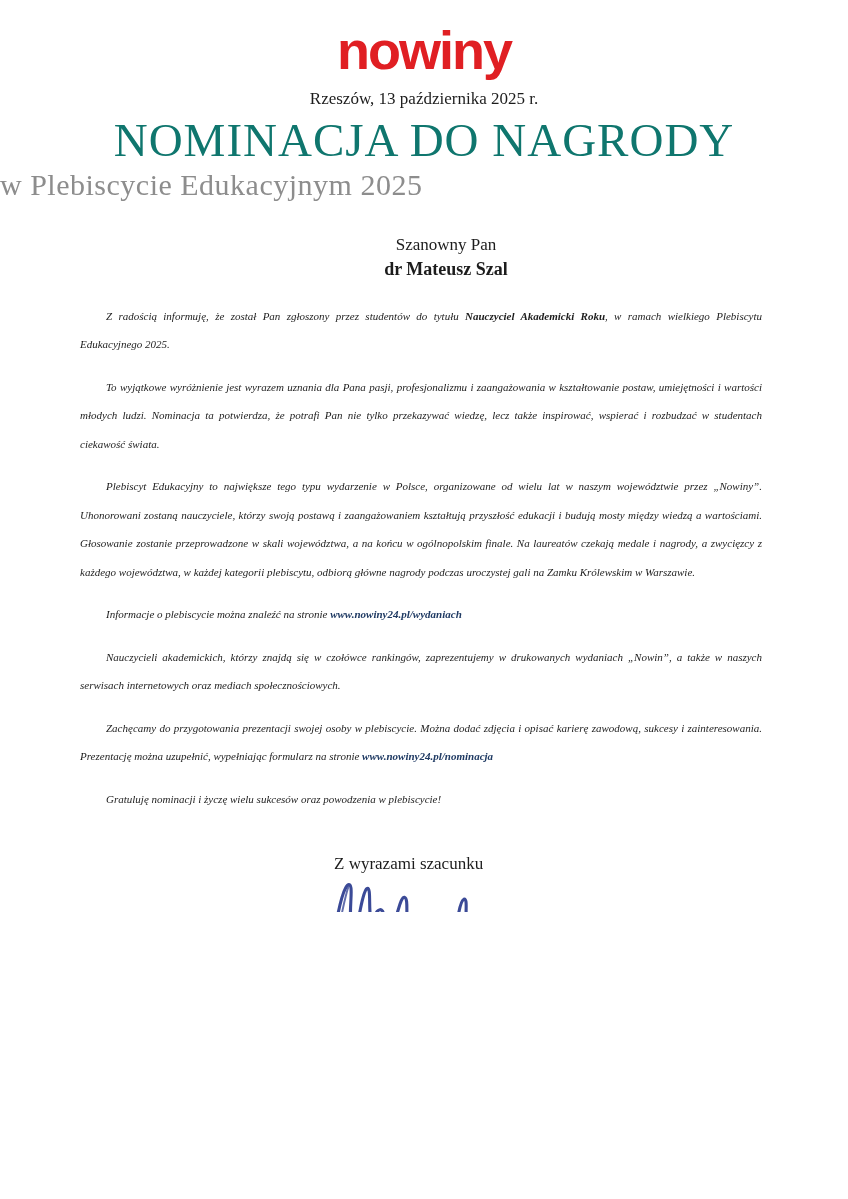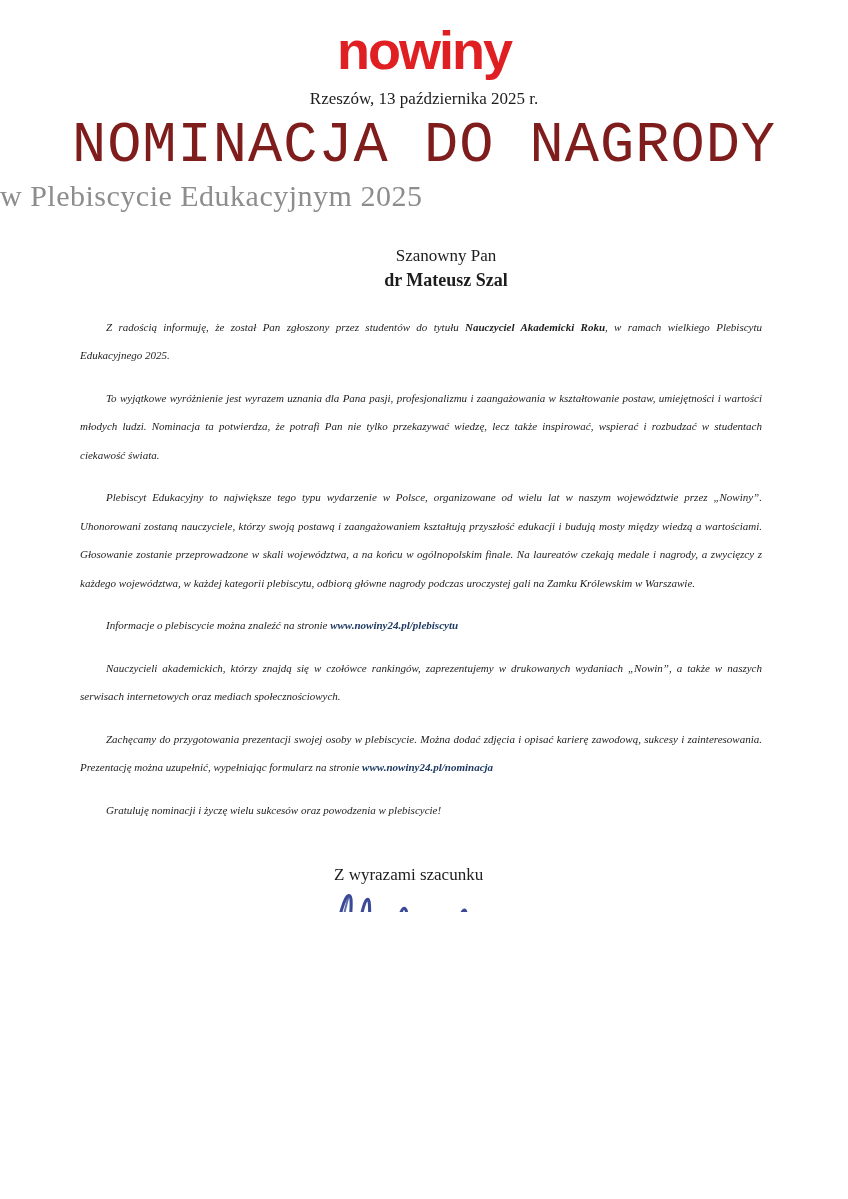--- a/index.html
+++ b/index.html
@@ -20,21 +20,21 @@
   }
   .logo-sub{display:block;margin-top:1px;color:#e01f23;
     font-family:"Liberation Sans", sans-serif;font-size:13px;}
   .logo-sub .sp{letter-spacing:0.62em;font-weight:400;}
   .logo-sub .dom{letter-spacing:0.04em;font-weight:700;margin-left:2px;}
 
   .date-line{text-align:center;font-size:17px;margin-top:14px;color:#1c1c1c;}
 
   .letter-title{
     text-align:center;margin-top:6px;
-    font-size:57px;letter-spacing:1px;color:#7f1d1d;line-height:1.1;font-family:Liberation Mono, monospace;
+    font-size:47px;letter-spacing:1px;color:#0f766e;line-height:1.1;
   }
   .letter-subtitle{
     text-align:left;margin-top:2px;
     font-size:30px;color:#8d8d8d;letter-spacing:0.5px;
   }
 
   
   .recipient{margin-top:32px;text-align:center;font-size:17px;line-height:1.35;padding-left:44px;}
   .recipient .name{font-weight:700;font-size:18px;}
 
@@ -80,21 +80,21 @@
     <div class="name">dr Mateusz Szal</div>
   </div>
 
   <div class="body-text">
     <p><span>Z radością informuję, że został Pan zgłoszony przez studentów do tytułu </span><span class="b">Nauczyciel Akademicki Roku</span><span>, w ramach wielkiego Plebiscytu Edukacyjnego 2025.</span></p>
 
     <p>To wyjątkowe wyróżnienie jest wyrazem uznania dla Pana pasji, profesjonalizmu i zaangażowania w kształtowanie postaw, umiejętności i wartości młodych ludzi. Nominacja ta potwierdza, że potrafi Pan nie tylko przekazywać wiedzę, lecz także inspirować, wspierać i rozbudzać w studentach ciekawość świata.</p>
 
     <p>Plebiscyt Edukacyjny to największe tego typu wydarzenie w Polsce, organizowane od wielu lat w naszym województwie przez „Nowiny”. Uhonorowani zostaną nauczyciele, którzy swoją postawą i zaangażowaniem kształtują przyszłość edukacji i budują mosty między wiedzą a wartościami. Głosowanie zostanie przeprowadzone w skali województwa, a na końcu w ogólnopolskim finale. Na laureatów czekają medale i nagrody, a zwycięzcy z każdego województwa, w każdej kategorii plebiscytu, odbiorą główne nagrody podczas uroczystej gali na Zamku Królewskim w Warszawie.</p>
 
-    <p><span>Informacje o plebiscycie można znaleźć na stronie </span><a href="#" class="doclink">www.nowiny24.pl/plebiscytu</a></p>
+    <p><span>Informacje o plebiscycie można znaleźć na stronie </span><a href="#" class="doclink">www.nowiny24.pl/wydaniach</a></p>
 
     <p>Nauczycieli akademickich, którzy znajdą się w czołówce rankingów, zaprezentujemy w drukowanych wydaniach „Nowin”, a także w naszych serwisach internetowych oraz mediach społecznościowych.</p>
 
     <p><span>Zachęcamy do przygotowania prezentacji swojej osoby w plebiscycie. Można dodać zdjęcia i opisać karierę zawodową, sukcesy i zainteresowania. Prezentację można uzupełnić, wypełniając formularz na stronie </span><a href="#" class="doclink">www.nowiny24.pl/nominacja</a></p>
 
     <p>Gratuluję nominacji i życzę wielu sukcesów oraz powodzenia w plebiscycie!</p>
   </div>
 
   <div class="closing">
     <div class="regards">Z wyrazami szacunku</div>

